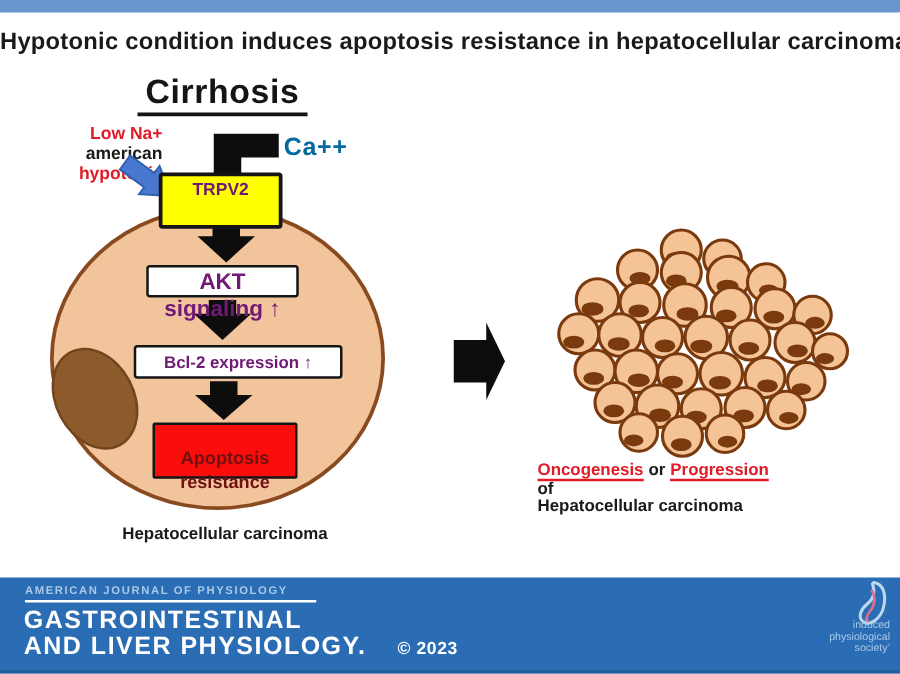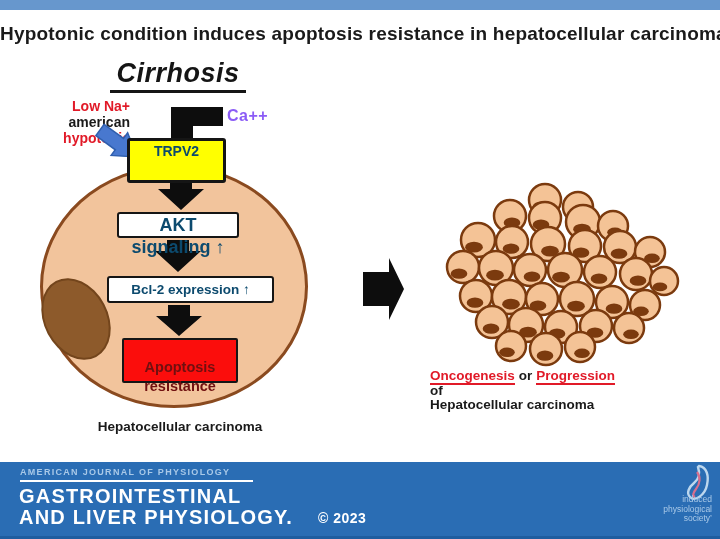--- a/index.html
+++ b/index.html
@@ -10,45 +10,45 @@
   }
   .abs{position:absolute;}
   
   .topbar{left:0;top:0;width:720px;height:10px;background:#6797cd;}
   
   .headline{
     left:0;top:23px;width:720px;text-align:center;white-space:nowrap;
     font-size:19px;font-weight:700;color:#1a1a1a;letter-spacing:0.2px;
   }
   
-  .cirrhosis-wrap{left:38px;top:58px;width:280px;text-align:center;font-style:italic;}
+  .cirrhosis-wrap{left:38px;top:58px;width:280px;text-align:center;}
   .cirrhosis{
     display:inline-block;font-size:27px;font-weight:700;color:#151515;
     border-bottom:3px solid #151515;padding:0 6px 1px 6px;letter-spacing:0.5px;
   }
   
   .trigger{left:18px;top:98px;width:112px;text-align:right;font-weight:700;font-size:14px;line-height:16px;}
   .red-text{color:#e11a28;}
   .blk-text{color:#1a1a1a;}
   
-  .ca-label{left:227px;top:107px;font-size:16px;font-weight:700;color:#8b5cf6;letter-spacing:0.5px;}
+  .ca-label{left:227px;top:107px;font-size:20px;font-weight:700;color:#0369a1;letter-spacing:0.5px;}
   
   .cell-body{
     left:40px;top:165px;width:268px;height:243px;border-radius:50%;
     background:#f2c49c;border:3px solid #8a4a1f;box-sizing:border-box;
   }
   .nucleus{
     left:44px;top:276px;width:64px;height:86px;border-radius:50%;
     background:#8d5a2b;border:2px solid #73451c;box-sizing:border-box;
     transform:rotate(-28deg);
   }
   
   .arrow-layer{left:0;top:0;width:720px;height:539px;pointer-events:none;}
   
-  .step-box{box-sizing:border-box;text-align:center;font-weight:700;color:#0c4a6e;}
+  .step-box{box-sizing:border-box;text-align:center;font-weight:700;color:#701a75;}
   .trpv2-box{
     left:127px;top:138px;width:99px;height:45px;background:#ffff00;
     border:3px solid #151515;border-radius:3px;font-size:14px;line-height:19px;
     padding-top:1px;
   }
   .akt-box{
     left:117px;top:212px;width:122px;height:26px;background:#ffffff;
     border:2px solid #151515;border-radius:3px;font-size:18px;line-height:22px;
   }
   .bcl2-box{

